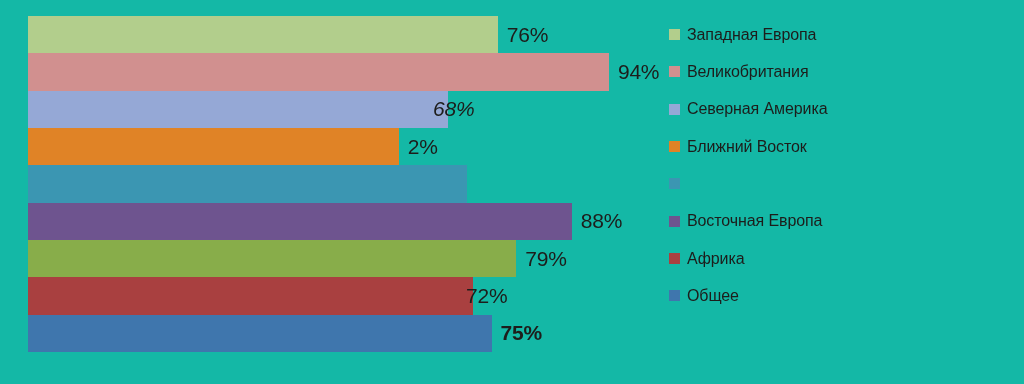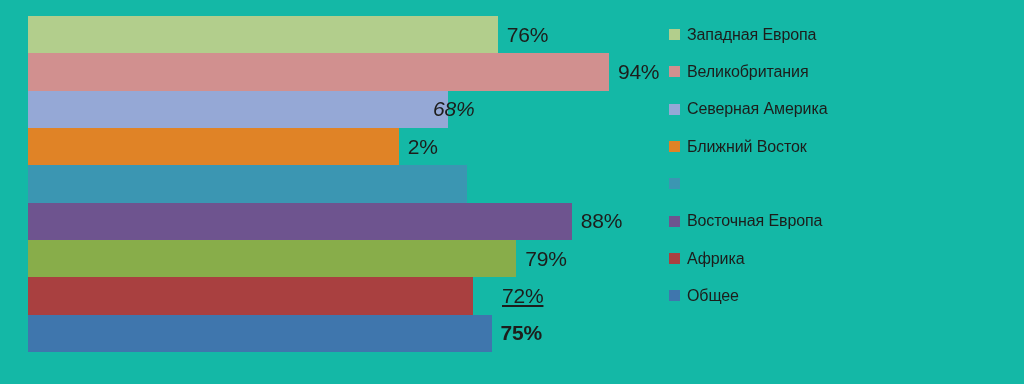--- a/index.html
+++ b/index.html
@@ -107,21 +107,21 @@
       <div class="bar-row">
         <div class="bar" title="Восточная Европа" style="width: 543.84px; background: rgb(110, 84, 143);"></div>
         <div class="bar-value" style="left: 543.84px;">88%</div>
       </div>
       <div class="bar-row">
         <div class="bar" title="Азиатско-Тихоокеанский регион" style="width: 488.22px; background: rgb(136, 173, 74);"></div>
         <div class="bar-value" style="left: 488.22px;">79%</div>
       </div>
       <div class="bar-row">
         <div class="bar" title="Африка" style="width: 444.96px; background: rgb(169, 64, 64);"></div>
-        <div class="bar-value" style="left: 465px; text-decoration: underline;">72%</div>
+        <div class="bar-value" style="left: 429px;">72%</div>
       </div>
       <div class="bar-row">
         <div class="bar" title="Общее" style="width: 463.5px; background: rgb(63, 118, 173);"></div>
         <div class="bar-value" style="left: 463.5px; font-weight: bold;">75%</div>
       </div>
     </div>
 
   <div id="legend">
       <div class="legend-item">
         <span class="legend-swatch" style="background: rgb(178, 206, 140);"></span>

